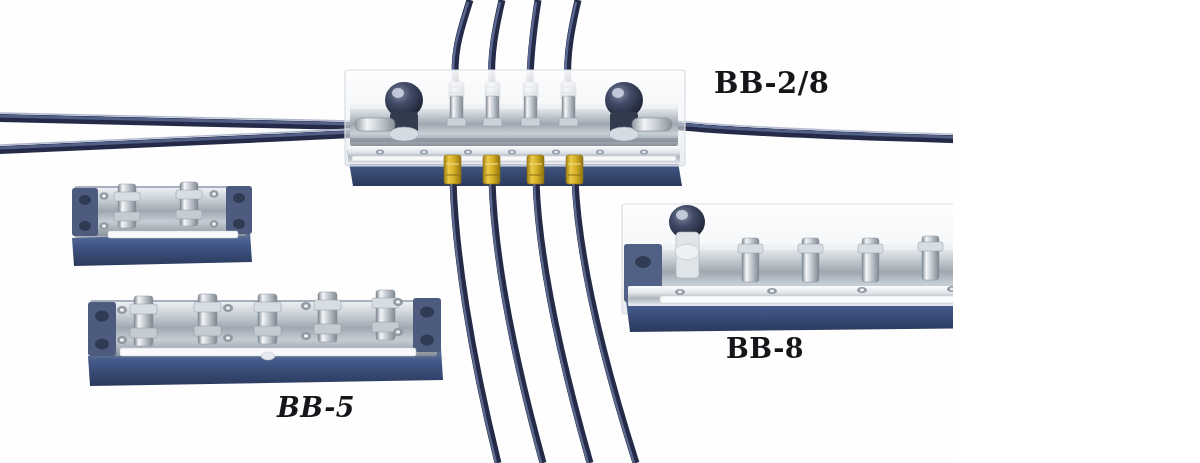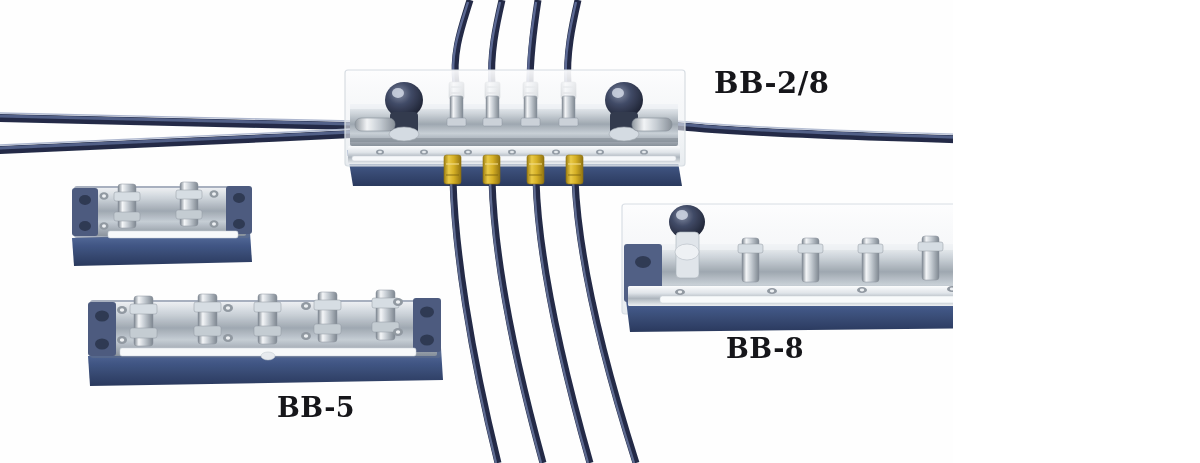--- a/index.html
+++ b/index.html
@@ -30,21 +30,21 @@
     font-family: "DejaVu Serif", "Liberation Serif", serif;
     font-weight: bold;
     color: #16161a;
     letter-spacing: 0.5px;
     white-space: nowrap;
     text-shadow: 0 1px 0 rgba(255,255,255,0.85);
     user-select: none;
   }
   #label-bb28 { left: 714px; top: 66px; font-size: 29px; }
   #label-bb2  { left: 273px; top: 222px; font-size: 27px; }
-  #label-bb5  { left: 277px; top: 392px; font-size: 27px; }
+  #label-bb5  { left: 277px; top: 392px; font-size: 27px; font-style: italic; }
   #label-bb8  { left: 726px; top: 333px; font-size: 27px; }
 </style>
 </head>
 <body>
 
 <div id="scene">
 
   <svg id="artwork" viewBox="0 0 1200 463" xmlns="http://www.w3.org/2000/svg">
     <defs>
       <linearGradient id="gMetalH" x1="0" y1="0" x2="0" y2="1">

